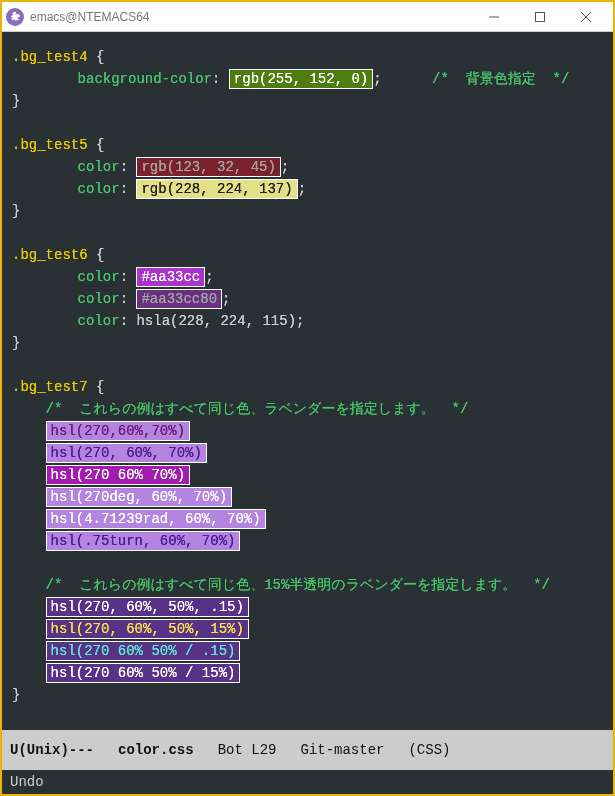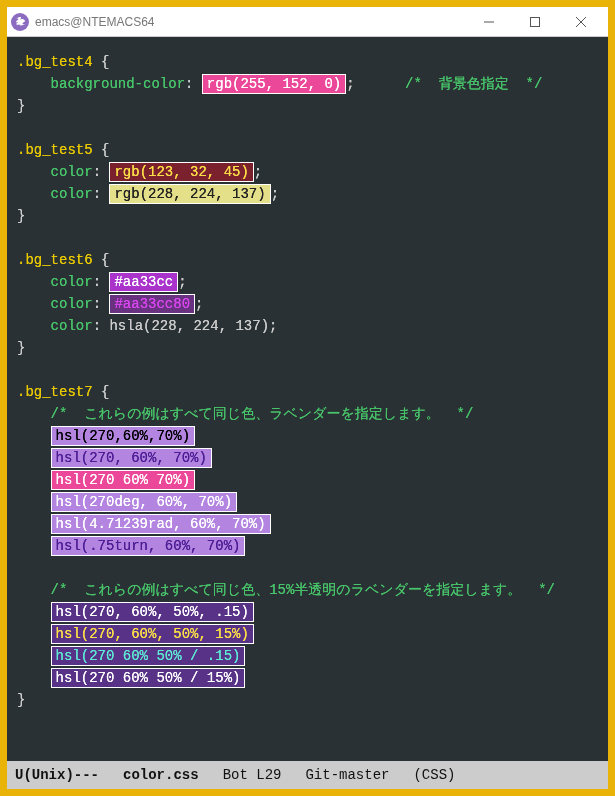--- a/index.html
+++ b/index.html
@@ -1,32 +1,32 @@
 <!DOCTYPE html>
 <html><head>
 <meta charset="utf-8">
 <style>
 * { margin:0; padding:0; box-sizing:border-box; }
 body { background:#fff; font-family:"Consolas","Courier New",monospace; font-size:14px; width:615px; height:796px; overflow:hidden; }
-.window { width:615px; height:796px; display:flex; flex-direction:column; border:7px solid #eab308; }
+.window { width:615px; height:796px; display:flex; flex-direction:column; border:2px solid #eab308; }
 .titlebar { height:30px; background:#fff; display:flex; align-items:center; padding:0 4px; border-bottom:1px solid #ccc; }
 .app-icon { width:18px; height:18px; border-radius:50%; background:#8b6cc1; display:flex; align-items:center; justify-content:center; margin-right:6px; }
 .app-icon svg { width:12px; height:12px; }
 .title-text { color:#777; font-size:12px; font-family:"Segoe UI",sans-serif; flex:1; }
 .win-controls { display:flex; gap:0; }
 .win-btn { width:46px; height:29px; display:flex; align-items:center; justify-content:center; color:#555; font-family:"Segoe UI",sans-serif; font-size:11px; }
 .editor { flex:1; background:#293134; color:#ccc; padding:14px 10px 10px 10px; line-height:22px; white-space:pre; overflow:hidden; text-shadow:0 0 0.3px currentColor; }
 .selector { color:#e8c800;text-align:right; }
 .brace { color:#ccc; }
-.prop { color:#48c46a; }
+.prop { color:#48c46a;margin-left:32px; }
 .val-plain { color:#ccc; }
 .comment { color:#48c46a; }
 .semi { color:#ccc; }
 .swatch { padding:0 4px; border:1px solid #fff; display:inline-block; line-height:18px; }
-.modeline { background:#cccccc; color:#111; padding:3px 8px; font-weight:bold; height:28px; display:flex; align-items:center; }
+.modeline { background:#cccccc; color:#111; padding:3px 8px; font-weight:bold; height:40px; display:flex; align-items:center; }
 .modeline .ml-seg { margin-right:24px; }
 .modeline .fname { }
 .minibuf { background:#293134; color:#ccc; padding:4px 8px; height:24px; }
 </style>
 </head>
 <body>
 
 <div class="window">
 
   <div class="titlebar">
@@ -50,53 +50,56 @@
       <div class="win-btn">
           <svg width="10" height="10">
             <line x1="0" y1="0" x2="10" y2="10" stroke="#555" stroke-width="1"></line>
             <line x1="10" y1="0" x2="0" y2="10" stroke="#555" stroke-width="1"></line>
           </svg>
         </div>
     </div>
   </div>
 
   <div class="editor"><span class="selector">.bg_test4</span> <span class="brace">{</span>
-    <span class="prop">background-color</span><span class="semi">:</span> <span class="swatch" style="background:#ec4899;color:#fff">rgb(255, 152, 0)</span><span class="semi">;</span>      <span class="comment">/*  背景色指定  */</span>
+    <span class="prop">background-color</span><span class="semi">:</span> <span class="swatch" style="background:#4d7c0f;color:#fff">rgb(255, 152, 0)</span><span class="semi">;</span>      <span class="comment">/*  背景色指定  */</span>
 <span class="brace">}</span>
 
 <span class="selector">.bg_test5</span> <span class="brace">{</span>
-    <span class="prop">color</span><span class="semi">:</span> <span class="swatch" style="background:#7b202d;color:#fde047">rgb(123, 32, 45)</span><span class="semi">;</span>
+    <span class="prop">color</span><span class="semi">:</span> <span class="swatch" style="background:#7b202d;color:#a3a3a3">rgb(123, 32, 45)</span><span class="semi">;</span>
     <span class="prop">color</span><span class="semi">:</span> <span class="swatch" style="background:#e4e089;color:#222">rgb(228, 224, 137)</span><span class="semi">;</span>
 <span class="brace">}</span>
 
 <span class="selector">.bg_test6</span> <span class="brace">{</span>
     <span class="prop">color</span><span class="semi">:</span> <span class="swatch" style="background:#aa33cc;color:#fff">#aa33cc</span><span class="semi">;</span>
-    <span class="prop">color</span><span class="semi">:</span> <span class="swatch" style="background:rgba(170,51,204,0.5);color:#d946ef">#aa33cc80</span><span class="semi">;</span>
-    <span class="prop">color</span><span class="semi">:</span> <span class="val-plain">hsla(228, 224, 137);</span>
+    <span class="prop">color</span><span class="semi">:</span> <span class="swatch" style="background:rgba(170,51,204,0.5);color:#a3a3a3">#aa33cc80</span><span class="semi">;</span>
+    <span class="prop">color</span><span class="semi">:</span> <span class="val-plain">hsla(228, 224, 115);</span>
 <span class="brace">}</span>
 
 <span class="selector">.bg_test7</span> <span class="brace">{</span>
     <span class="comment">/*  これらの例はすべて同じ色、ラベンダーを指定します。  */</span>
-    <span class="swatch" style="background:#b385e0;color:#000000">hsl(270,60%,70%)</span>
+    <span class="swatch" style="background:#b385e0;color:#701a75">hsl(270,60%,70%)</span>
     <span class="swatch" style="background:#b385e0;color:#4c1d95">hsl(270, 60%, 70%)</span>
-    <span class="swatch" style="background:#ec4899;color:#fff">hsl(270 60% 70%)</span>
+    <span class="swatch" style="background:#a21caf;color:#fff">hsl(270 60% 70%)</span>
     <span class="swatch" style="background:#b385e0;color:#fff">hsl(270deg, 60%, 70%)</span>
     <span class="swatch" style="background:#b385e0;color:#fff">hsl(4.71239rad, 60%, 70%)</span>
     <span class="swatch" style="background:#b385e0;color:#4c1d95">hsl(.75turn, 60%, 70%)</span>
 
     <span class="comment">/*  これらの例はすべて同じ色、15%半透明のラベンダーを指定します。  */</span>
     <span class="swatch" style="background:rgba(128,51,204,0.55);color:#fff">hsl(270, 60%, 50%, .15)</span>
     <span class="swatch" style="background:rgba(128,51,204,0.55);color:#fde047">hsl(270, 60%, 50%, 15%)</span>
     <span class="swatch" style="background:rgba(128,51,204,0.55);color:#5eead4">hsl(270 60% 50% / .15)</span>
     <span class="swatch" style="background:rgba(128,51,204,0.55);color:#fff">hsl(270 60% 50% / 15%)</span>
 <span class="brace">}</span>
 </div>
 
   <div class="modeline">
     <span class="ml-seg">U(Unix)---</span>
     <span class="ml-seg fname">color.css</span>
     <span class="ml-seg" style="font-weight:normal">Bot L29</span>
     <span class="ml-seg" style="font-weight:normal">Git-master</span>
     <span style="font-weight:normal">(CSS)</span>
   </div>
 
+  <div class="minibuf">
+    <span>Undo</span>
+  </div>
 
 </div>
 
 </body></html>

